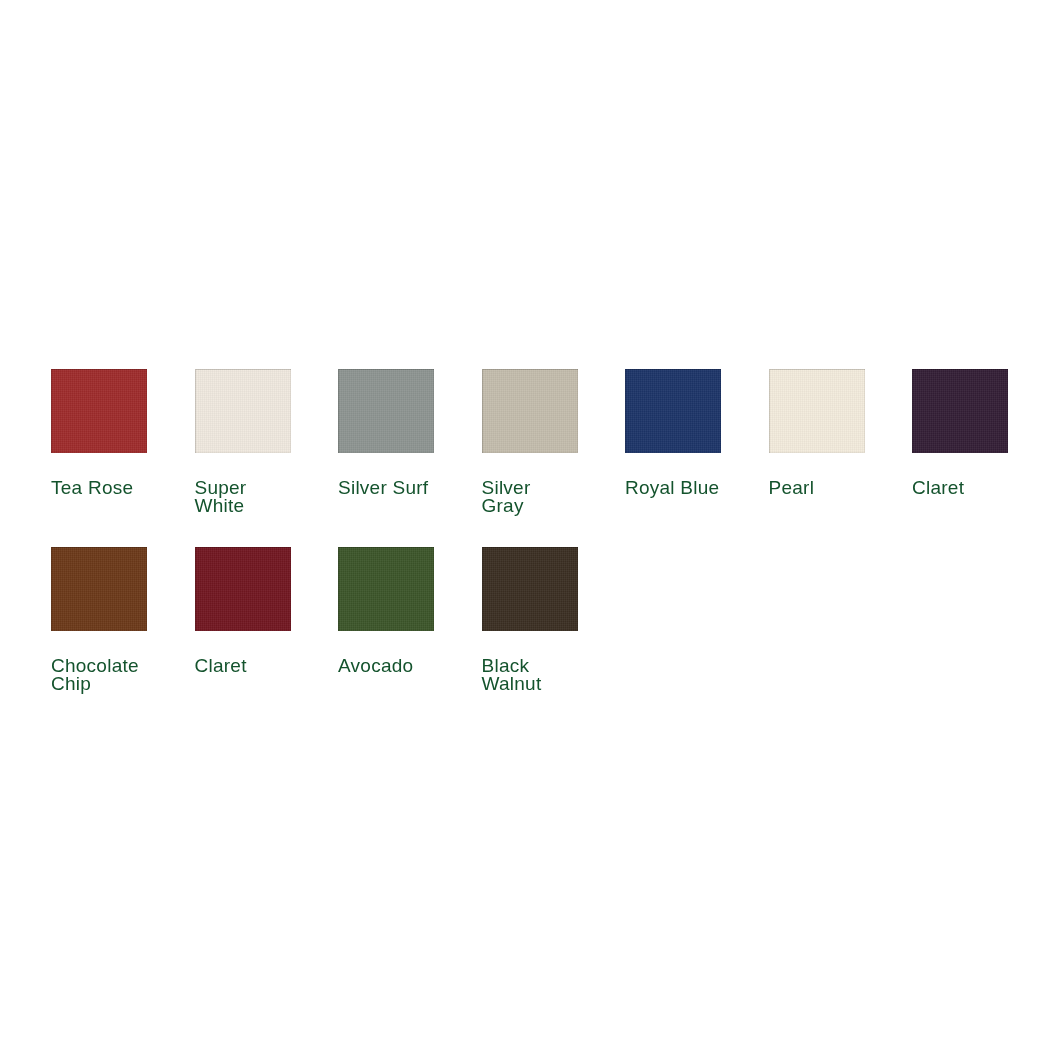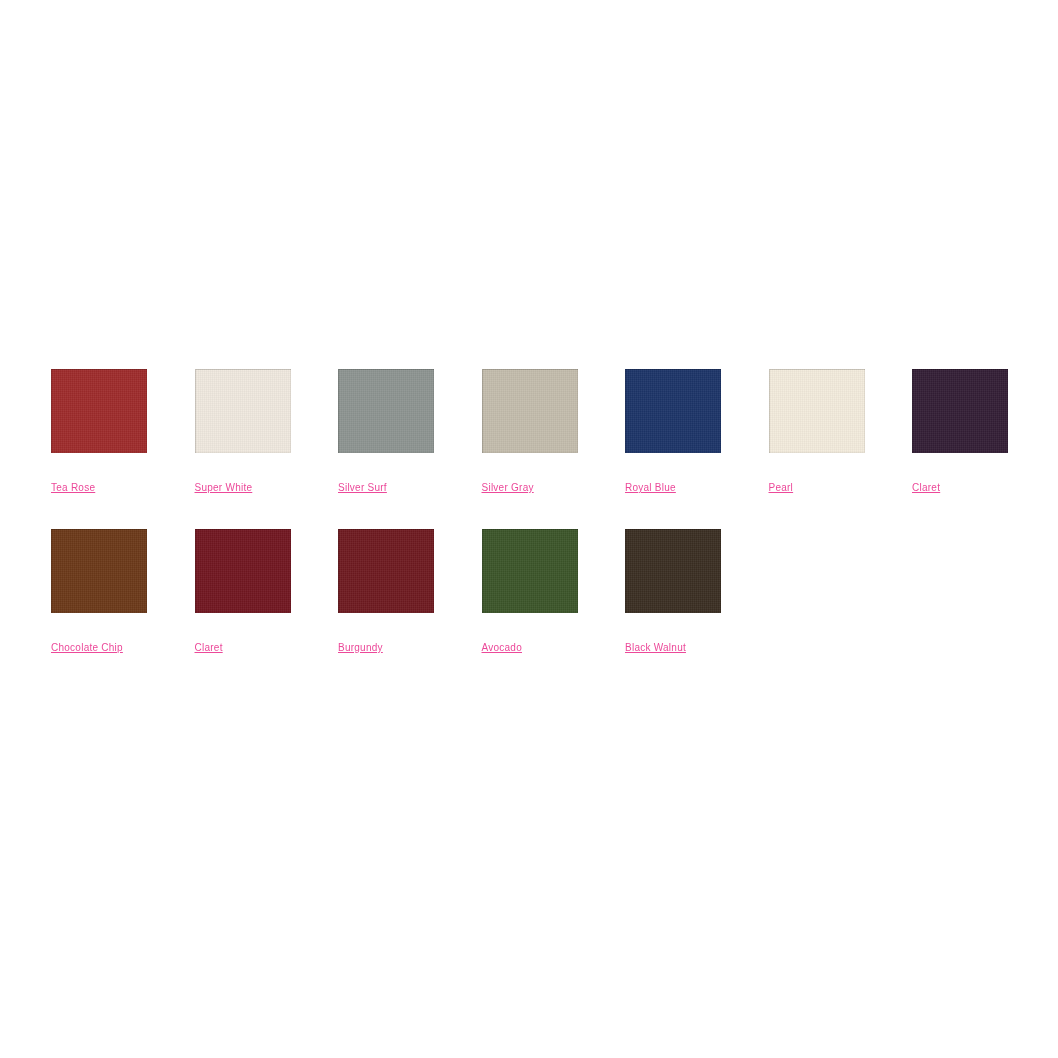--- a/index.html
+++ b/index.html
@@ -65,28 +65,27 @@
     position: absolute;
     inset: 0;
     box-shadow:
       inset 1px 1px 0 rgba(0,0,0,0.16),
       inset -1px -1px 0 rgba(0,0,0,0.05);
     pointer-events: none;
   }
 
   .swatch-label {
     margin-top: 26px;
-    font-size: 10px;
+    font-size: 19px;
     line-height: 18px;
     letter-spacing: 0.25px;
-    color: #ec4899;
+    color: #14532d;
     font-weight: 400;
     max-width: 96px;
     word-wrap: break-word;
-    text-decoration: underline;
   }
 
   
   .swatch-cell:nth-child(7n) .swatch-label,
   .swatch-cell:nth-child(7n) .swatch-chip {
     max-width: none;
     white-space: nowrap;
   }
 </style>
 </head>
@@ -124,24 +123,20 @@
       </div>
       <div class="swatch-cell">
         <div class="swatch-chip" title="Chocolate Chip" style="background-color: rgb(107, 56, 24);"></div>
         <div class="swatch-label">Chocolate Chip</div>
       </div>
       <div class="swatch-cell">
         <div class="swatch-chip" title="Claret" style="background-color: rgb(113, 22, 32);"></div>
         <div class="swatch-label">Claret</div>
       </div>
       <div class="swatch-cell">
-        <div class="swatch-chip" title="Burgundy" style="background-color: rgb(110, 26, 32);"></div>
-        <div class="swatch-label">Burgundy</div>
-      </div>
-      <div class="swatch-cell">
         <div class="swatch-chip" title="Avocado" style="background-color: rgb(59, 85, 41);"></div>
         <div class="swatch-label">Avocado</div>
       </div>
       <div class="swatch-cell">
         <div class="swatch-chip" title="Black Walnut" style="background-color: rgb(58, 46, 34);"></div>
         <div class="swatch-label">Black Walnut</div>
       </div>
     </div>
 </div>
 

